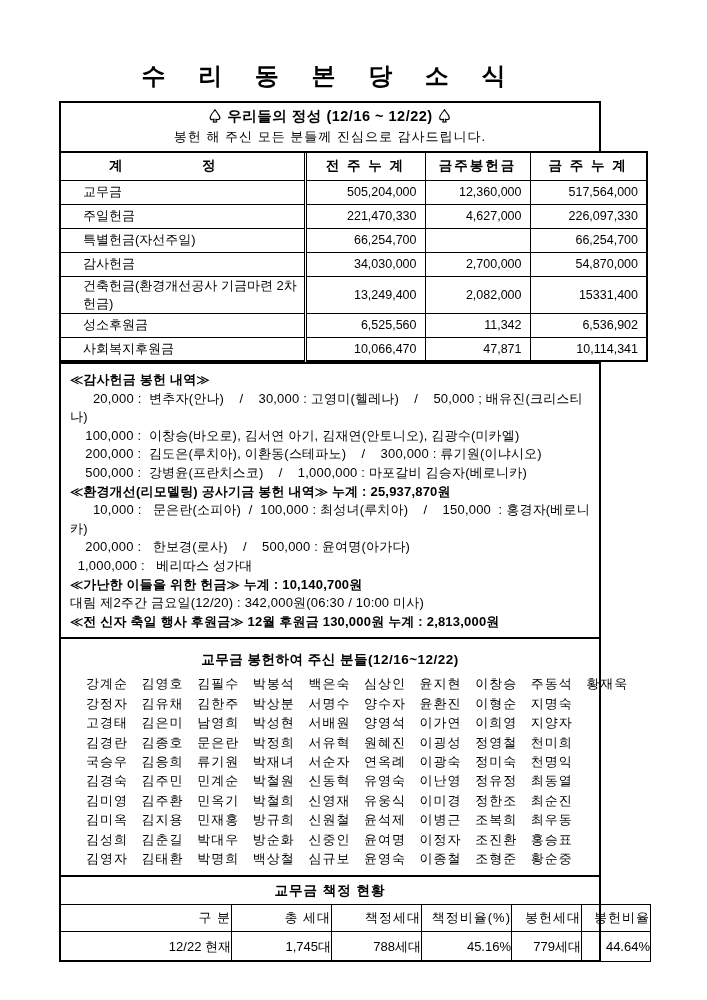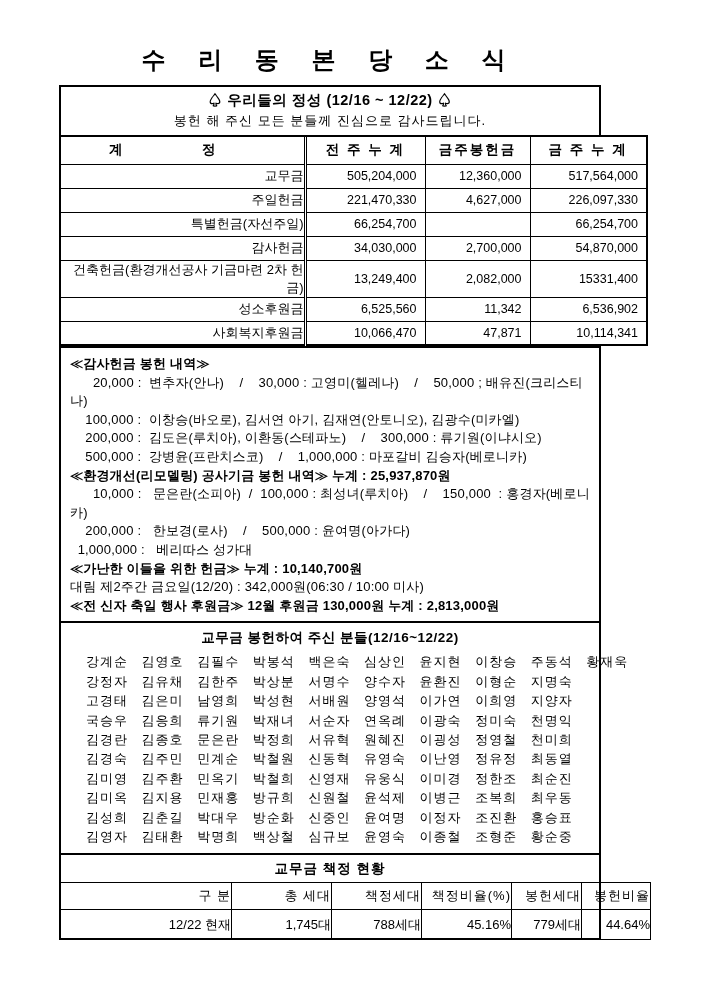--- a/index.html
+++ b/index.html
@@ -2,21 +2,21 @@
 <html><head>
 <meta charset="utf-8">
 <style>
   * { margin:0; padding:0; box-sizing:border-box; }
   html,body { background:#ffffff; }
   body {
     width:707px; height:1000px; position:relative;
     color:#000; font-family:"Liberation Sans", sans-serif;
     -webkit-font-smoothing:antialiased;
   }
-  .page { position:absolute; left:59px; top:44px; width:542px; }
+  .page { position:absolute; left:59px; top:60px; width:542px; }
 
   .doc-title {
     text-align:center; font-size:24px; font-weight:bold;
     letter-spacing:13px; margin-bottom:9px; white-space:nowrap;
   }
 
   .box { border:2px solid #000; background:#fff; }
   .box + .box { margin-top:-2px; }
 
   
@@ -31,34 +31,34 @@
   }
   table.offering th, table.offering td { border:1px solid #000; height:24px; }
   table.offering th { height:28px; font-size:13.5px; font-weight:bold; }
   table.offering col.c1 { width:245px; }
   table.offering col.c2 { width:120px; }
   table.offering col.c3 { width:105px; }
   table.offering col.c4 { width:117px; }
   th.split-head { border-right:3px double #000; }
   th.split-head .split { display:flex; justify-content:space-between; padding:0 88px 0 48px; }
   table.offering th.num-head { letter-spacing:2px; }
-  table.offering td.cat { text-align:right; padding-left:6px; font-size:13px; }
+  table.offering td.cat { text-align:left; padding-left:22px; font-size:13px; }
   table.offering td.num { text-align:right; padding-right:8px; font-family:"Liberation Sans",sans-serif; }
   table.offering td.dbl, table.offering th.dbl-h { border-left:3px double #000; }
 
   
   .details { padding:7px 9px 6px; }
   .detail-line {
     font-size:13px; line-height:18.6px; white-space:pre-wrap;
     letter-spacing:0.2px;
   }
   .detail-line.bold { font-weight:bold; }
 
   
-  .donors { padding:6px 0 7px; }
+  .donors { padding:12px 0 7px; }
   .donors-title { text-align:center; font-size:13.5px; font-weight:bold; margin-bottom:5px; letter-spacing:0.5px; }
   .donor-row {
     display:grid; grid-template-columns:repeat(10, 55.6px);
     padding-left:25px; line-height:19.4px;
   }
   .donor-name { font-size:13px; letter-spacing:1px; white-space:nowrap; }
 
   
   .assessment-title { text-align:center; font-size:13.5px; font-weight:bold; padding:5px 0 4px; letter-spacing:1px; }
   table.assessment {
@@ -204,40 +204,40 @@
           <span class="donor-name">김은미</span>
           <span class="donor-name">남영희</span>
           <span class="donor-name">박성현</span>
           <span class="donor-name">서배원</span>
           <span class="donor-name">양영석</span>
           <span class="donor-name">이가연</span>
           <span class="donor-name">이희영</span>
           <span class="donor-name">지양자</span>
         </div>
         <div class="donor-row">
+          <span class="donor-name">김경란</span>
+          <span class="donor-name">김종호</span>
+          <span class="donor-name">문은란</span>
+          <span class="donor-name">박정희</span>
+          <span class="donor-name">서유혁</span>
+          <span class="donor-name">원혜진</span>
+          <span class="donor-name">이굉성</span>
+          <span class="donor-name">정영철</span>
+          <span class="donor-name">천미희</span>
+        </div>
+        <div class="donor-row">
           <span class="donor-name">국승우</span>
           <span class="donor-name">김응희</span>
           <span class="donor-name">류기원</span>
           <span class="donor-name">박재녀</span>
           <span class="donor-name">서순자</span>
           <span class="donor-name">연옥례</span>
           <span class="donor-name">이광숙</span>
           <span class="donor-name">정미숙</span>
           <span class="donor-name">천명익</span>
-        </div>
-        <div class="donor-row">
-          <span class="donor-name">김경란</span>
-          <span class="donor-name">김종호</span>
-          <span class="donor-name">문은란</span>
-          <span class="donor-name">박정희</span>
-          <span class="donor-name">서유혁</span>
-          <span class="donor-name">원혜진</span>
-          <span class="donor-name">이굉성</span>
-          <span class="donor-name">정영철</span>
-          <span class="donor-name">천미희</span>
         </div>
         <div class="donor-row">
           <span class="donor-name">김경숙</span>
           <span class="donor-name">김주민</span>
           <span class="donor-name">민계순</span>
           <span class="donor-name">박철원</span>
           <span class="donor-name">신동혁</span>
           <span class="donor-name">유영숙</span>
           <span class="donor-name">이난영</span>
           <span class="donor-name">정유정</span>

